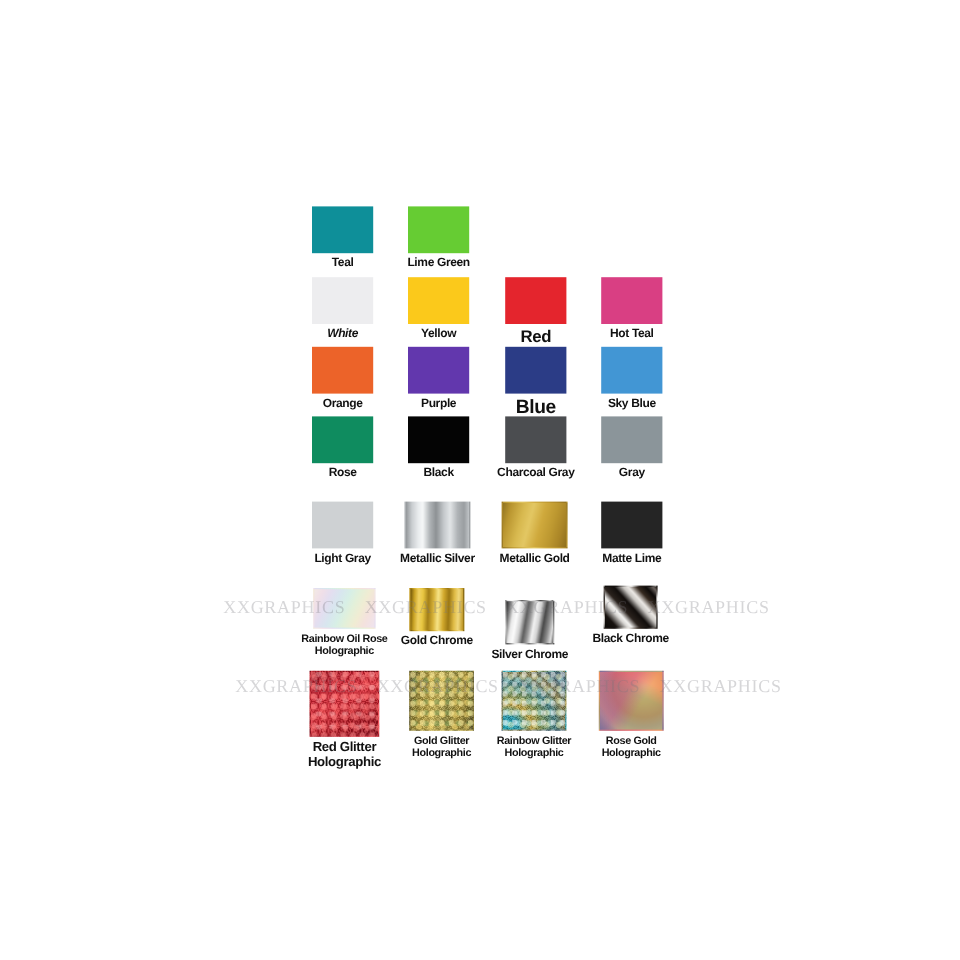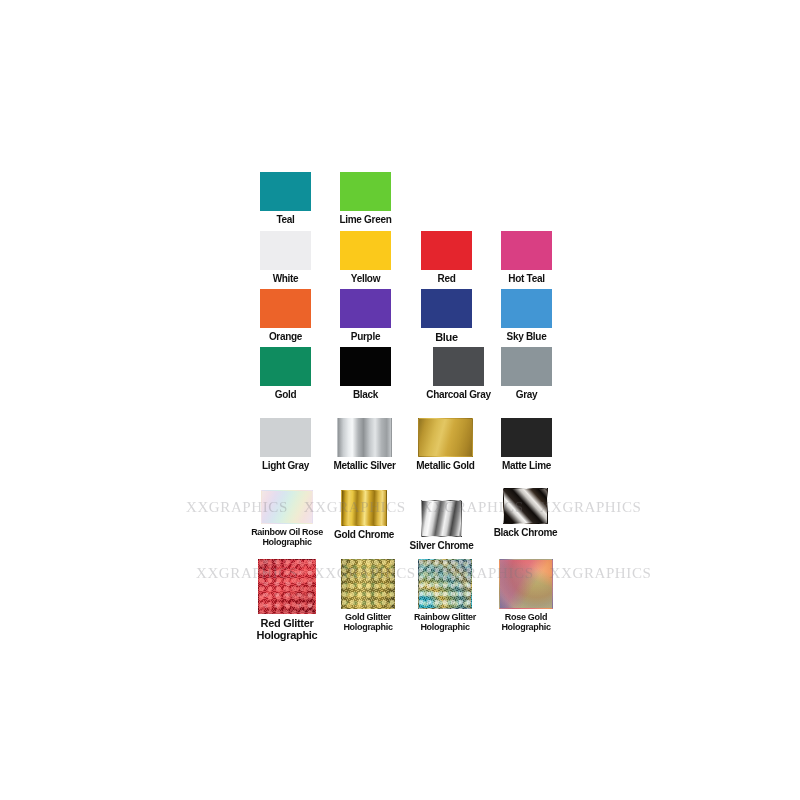--- a/index.html
+++ b/index.html
@@ -71,61 +71,61 @@
 
 <div id="swatch-chart">
     <div class="swatch-cell" style="left: 260px; top: 172px; width: 51px; text-align: center;">
       <div class="swatch-box" style="width: 51px; height: 39px; background: rgb(14, 143, 153);"></div>
       <div class="swatch-label" style="font-size: 10px; width: 120px; margin-left: -34.5px; color: rgb(17, 17, 17);">Teal</div>
     </div>
     <div class="swatch-cell" style="left: 340px; top: 172px; width: 51px;">
       <div class="swatch-box" style="width: 51px; height: 39px; background: rgb(102, 204, 51);"></div>
       <div class="swatch-label" style="font-size: 10px; width: 120px; margin-left: -34.5px; color: rgb(17, 17, 17);">Lime Green</div>
     </div>
-    <div class="swatch-cell" style="left: 260px; top: 231px; width: 34px;">
+    <div class="swatch-cell" style="left: 260px; top: 231px; width: 34px; font-style: italic;">
       <div class="swatch-box" style="width: 51px; height: 39px; background: rgb(237, 237, 239);"></div>
       <div class="swatch-label" style="font-size: 10px; width: 120px; margin-left: -34.5px; color: rgb(17, 17, 17);">White</div>
     </div>
     <div class="swatch-cell" style="left: 340px; top: 231px; width: 51px;">
       <div class="swatch-box" style="width: 51px; height: 39px; background: rgb(251, 201, 27);"></div>
       <div class="swatch-label" style="font-size: 10px; width: 120px; margin-left: -34.5px; color: rgb(17, 17, 17);">Yellow</div>
     </div>
     <div class="swatch-cell" style="left: 421px; top: 231px; width: 51px;">
       <div class="swatch-box" style="width: 51px; height: 39px; background: rgb(228, 37, 45);"></div>
-      <div class="swatch-label" style="font-size: 10px; width: 120px; margin-left: -34.5px; color: rgb(17, 17, 17);">Red</div>
+      <div class="swatch-label" style="font-size: 14px; width: 120px; margin-left: -34.5px; color: rgb(17, 17, 17);">Red</div>
     </div>
     <div class="swatch-cell" style="left: 501px; top: 231px; width: 51px;">
       <div class="swatch-box" style="width: 51px; height: 39px; background: rgb(217, 63, 131);"></div>
       <div class="swatch-label" style="font-size: 10px; width: 120px; margin-left: -34.5px; color: rgb(17, 17, 17);">Hot Teal</div>
     </div>
     <div class="swatch-cell" style="left: 340px; top: 289px; width: 51px;">
       <div class="swatch-box" style="width: 51px; height: 39px; background: rgb(98, 55, 173);"></div>
       <div class="swatch-label" style="font-size: 10px; width: 120px; margin-left: -34.5px; color: rgb(17, 17, 17);">Purple</div>
     </div>
     <div class="swatch-cell" style="left: 260px; top: 289px; width: 51px;">
       <div class="swatch-box" style="width: 51px; height: 39px; background: rgb(236, 99, 41);"></div>
       <div class="swatch-label" style="font-size: 10px; width: 120px; margin-left: -34.5px; color: rgb(17, 17, 17);">Orange</div>
     </div>
     <div class="swatch-cell" style="left: 421px; top: 289px; width: 51px;">
       <div class="swatch-box" style="width: 51px; height: 39px; background: rgb(43, 60, 134);"></div>
-      <div class="swatch-label" style="font-size: 11px; width: 120px; margin-left: -34.5px; color: rgb(17, 17, 17);">Blue</div>
+      <div class="swatch-label" style="font-size: 16px; width: 120px; margin-left: -34.5px; color: rgb(17, 17, 17);">Blue</div>
     </div>
     <div class="swatch-cell" style="left: 501px; top: 289px; width: 51px;">
       <div class="swatch-box" style="width: 51px; height: 39px; background: rgb(66, 150, 212);"></div>
       <div class="swatch-label" style="font-size: 10px; width: 120px; margin-left: -34.5px; color: rgb(17, 17, 17);">Sky Blue</div>
     </div>
     <div class="swatch-cell" style="left: 260px; top: 347px; width: 51px;">
       <div class="swatch-box" style="width: 51px; height: 39px; background: rgb(15, 140, 95);"></div>
-      <div class="swatch-label" style="font-size: 10px; width: 120px; margin-left: -34.5px; color: rgb(17, 17, 17);">Gold</div>
+      <div class="swatch-label" style="font-size: 10px; width: 120px; margin-left: -34.5px; color: rgb(17, 17, 17);">Rose</div>
     </div>
     <div class="swatch-cell" style="left: 340px; top: 347px; width: 34px;">
       <div class="swatch-box" style="width: 51px; height: 39px; background: rgb(4, 4, 4);"></div>
       <div class="swatch-label" style="font-size: 10px; width: 120px; margin-left: -34.5px; color: rgb(17, 17, 17);">Black</div>
     </div>
-    <div class="swatch-cell" style="left: 433px; top: 347px; width: 51px;">
+    <div class="swatch-cell" style="left: 421px; top: 347px; width: 51px;">
       <div class="swatch-box" style="width: 51px; height: 39px; background: rgb(75, 77, 80);"></div>
       <div class="swatch-label" style="font-size: 10px; width: 120px; margin-left: -34.5px; color: rgb(17, 17, 17);">Charcoal Gray</div>
     </div>
     <div class="swatch-cell" style="left: 501px; top: 347px; width: 51px;">
       <div class="swatch-box" style="width: 51px; height: 39px; background: rgb(139, 149, 154);"></div>
       <div class="swatch-label" style="font-size: 10px; width: 120px; margin-left: -34.5px; color: rgb(17, 17, 17);">Gray</div>
     </div>
     <div class="swatch-cell" style="left: 260px; top: 418px; width: 51px;">
       <div class="swatch-box" style="width: 51px; height: 39px; background: rgb(206, 209, 211);"></div>
       <div class="swatch-label" style="font-size: 10px; width: 120px; margin-left: -34.5px; color: rgb(17, 17, 17);">Light Gray</div>

